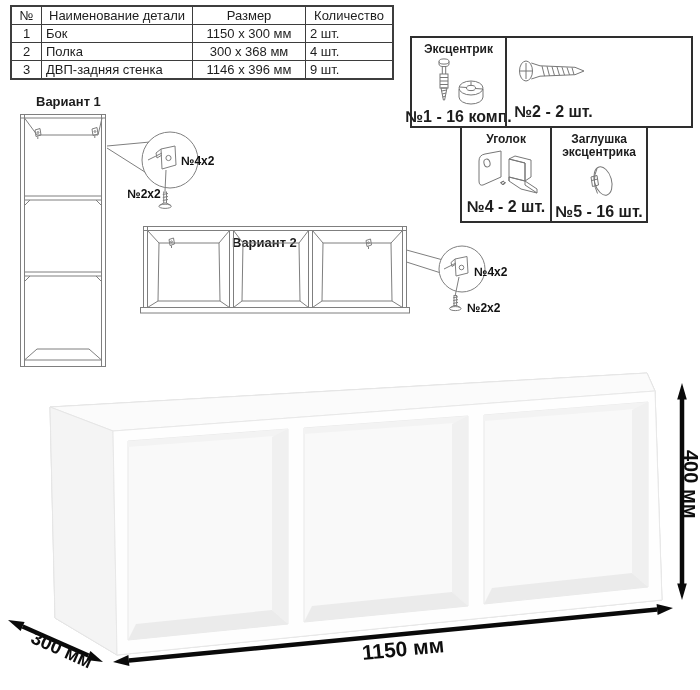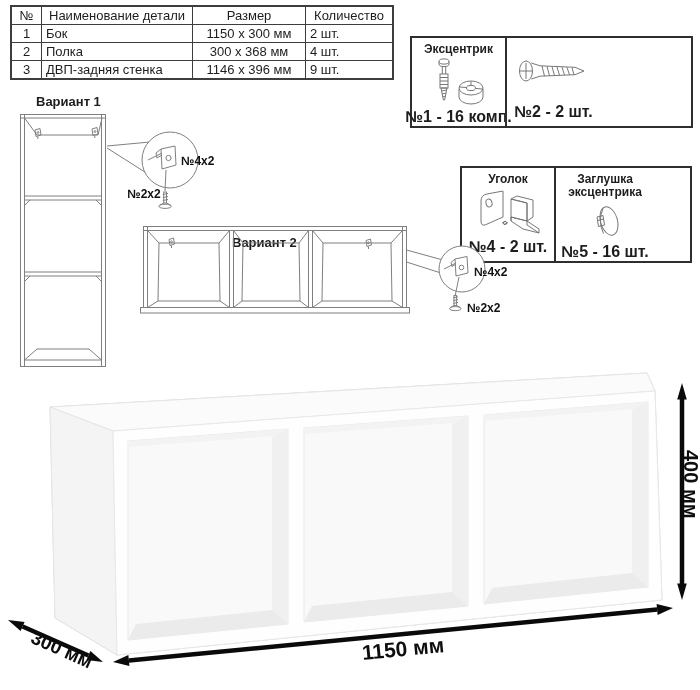--- a/index.html
+++ b/index.html
@@ -93,21 +93,21 @@
           <path d="M18.3,11 L27,13.8 M18.3,27 L27,24.2"></path>
           <path d="M27,13.8 L62,15.3 L71,19 L62,22.7 L27,24.2"></path>
           <path d="M29,14 L31.5,24.1 M34,14.3 L36.5,23.9 M39,14.6 L41.5,23.6 M44,14.9 L46.5,23.3 M49,15.1 L51.5,23.1 M54,15.4 L56.5,22.9 M59,15.6 L61,22.7"></path>
         </g>
       </svg>
     </div>
     <div class="hw-count">№2 - 2 шт.</div>
   </div>
 </div>
 
-<div class="hw-box" style="left:460px;top:126px;width:232px;height:97px;margin-top:40px;">
+<div class="hw-box" style="left:460px;top:126px;width:188px;height:97px;">
   <div class="hw-cell" style="width:92px;">
     <div class="hw-title">Уголок</div>
     <div class="hw-icon">
       <svg width="70" height="50" viewBox="0 0 70 50">
         <g stroke="#777" fill="none" stroke-width="1">
           <path d="M8,14 Q8,8 14,7 L30,4 L30,30 L12,38 Q8,39 8,34 Z"></path>
           <ellipse cx="16" cy="16" rx="3" ry="4" transform="rotate(-15 16 16)"></ellipse>
           <path d="M29,36 L33,34 M31,37.5 L35,35.5"></path>
           <circle cx="32" cy="36" r="1.6"></circle>
           <path d="M38,12 L44,9 L60,13 L60,30 L54,34 L54,16 Z"></path>

